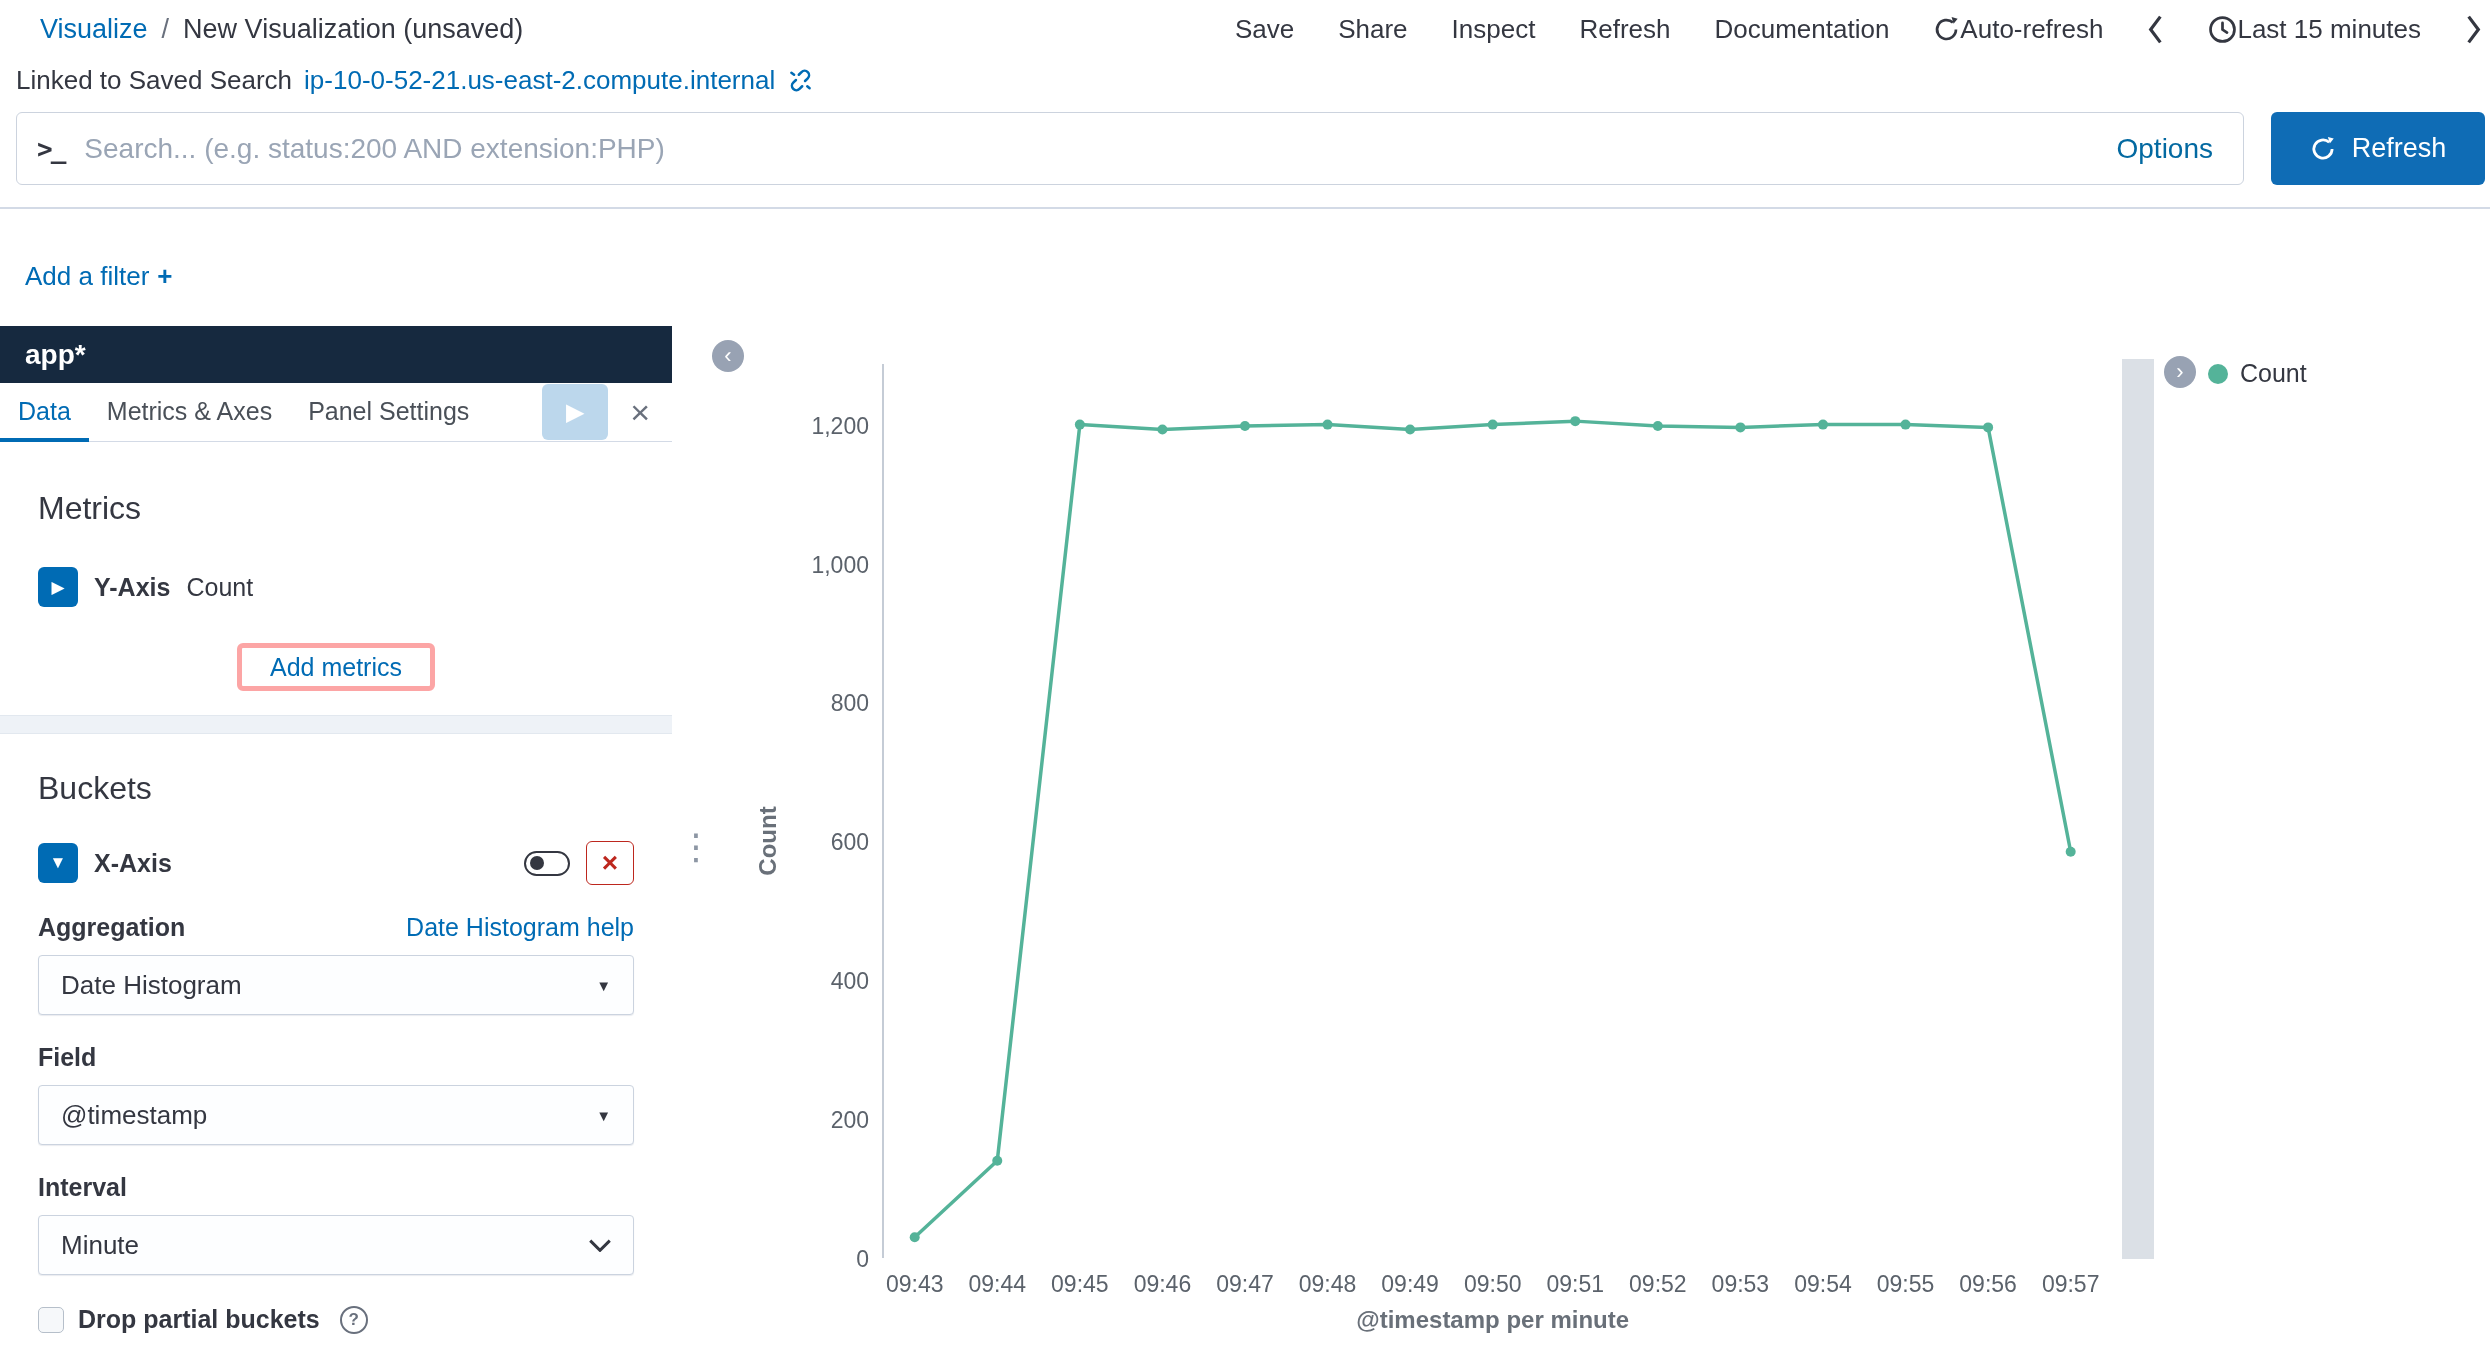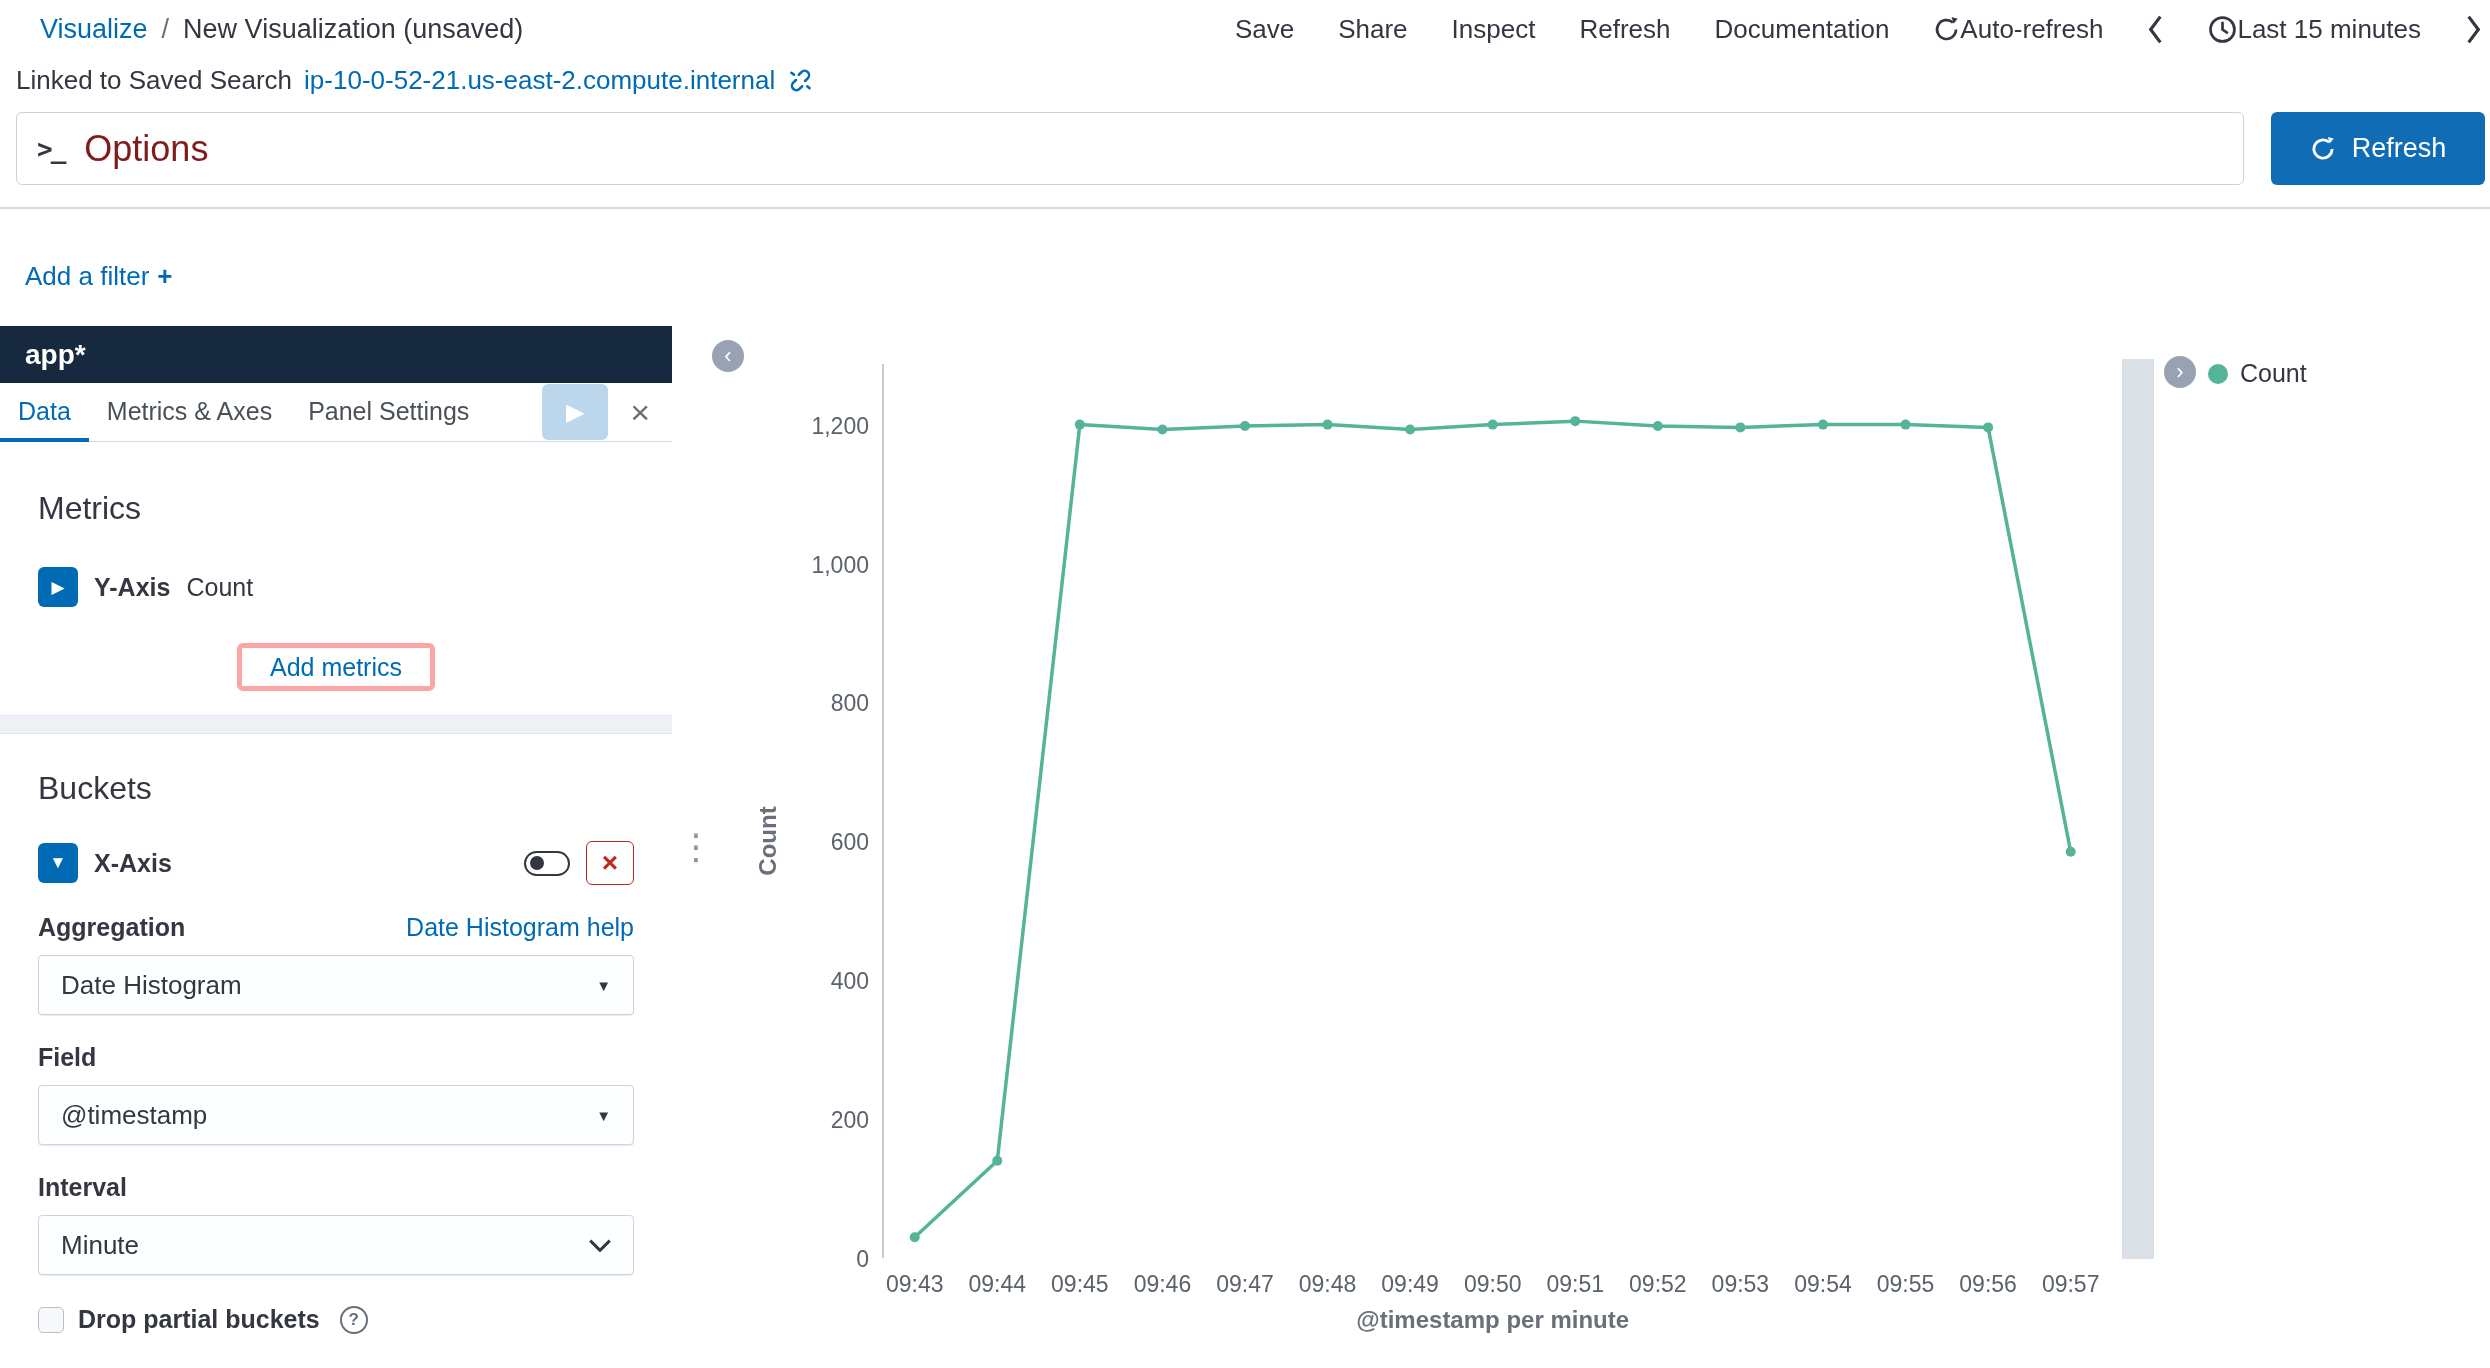--- a/index.html
+++ b/index.html
@@ -20,21 +20,21 @@
 
   
   .linked-row { height: 50px; padding: 14px 0 0 16px; font-size: 26px; display: flex; align-items: center; gap: 12px; }
 
   
   .search-section { padding: 14px 0 22px 16px; border-bottom: 2px solid #d3dae6; display: flex; gap: 27px; }
   .search-box { width: 2228px; height: 73px; border: 1px solid #ccd3de; border-radius: 6px; display: flex; align-items: center; padding: 0 30px 0 20px; background: #fff; }
   .prompt { font-family: "DejaVu Sans Mono", monospace; font-size: 26px; font-weight: bold; color: #343741; margin-right: 20px; letter-spacing: -2px; }
   .search-input { flex: 1; border: none; outline: none; font-size: 28px; color: #343741; background: transparent; }
   .search-input::placeholder { color: #9aa5b5; }
-  .options-link { color: #7f1d1d; font-size: 36px; cursor: pointer; }
+  .options-link { color: #0369a1; font-size: 28px; cursor: pointer; }
   .refresh-btn { width: 214px; height: 73px; background: #0f6cb5; border: none; border-radius: 6px; color: #fff; font-size: 27px; font-family: inherit; display: flex; align-items: center; justify-content: center; gap: 16px; cursor: pointer; }
 
   
   .filter-row { padding: 52px 0 0 25px; height: 117px; }
   .add-filter { color: #006bb4; font-size: 26px; cursor: pointer; }
   .plus { font-weight: bold; margin-left: 8px; }
 
   
   .main { display: flex; height: 1042px; overflow: hidden; justify-content: space-between; }
 
@@ -144,20 +144,21 @@
     <path d="M7 4.6 8.6 3a2.6 2.6 0 0 1 3.7 3.7L10.7 8.3"></path>
     <path d="M9 11.4 7.4 13a2.6 2.6 0 0 1-3.7-3.7L5.3 7.7"></path>
     <path d="M2.6 3.4 4.2 4.6"></path>
     <path d="M12 11.4 13.4 12.6"></path>
   </svg>
 </div>
 
 <div class="search-section">
   <div class="search-box">
     <span class="prompt">&gt;_</span>
+    <input class="search-input" type="text" placeholder="Search... (e.g. status:200 AND extension:PHP)" style="">
     <span class="options-link">Options</span>
   </div>
   <button class="refresh-btn">
     <svg width="26" height="26" viewBox="0 0 16 16">
       <path d="M13.6 8a5.6 5.6 0 1 1-1.8-4.1" fill="none" stroke="#ffffff" stroke-width="1.7"></path>
       <polygon points="11,0.6 14.6,1.6 12.2,4.6" fill="#ffffff"></polygon>
     </svg>
     <span>Refresh</span>
   </button>
 </div>

